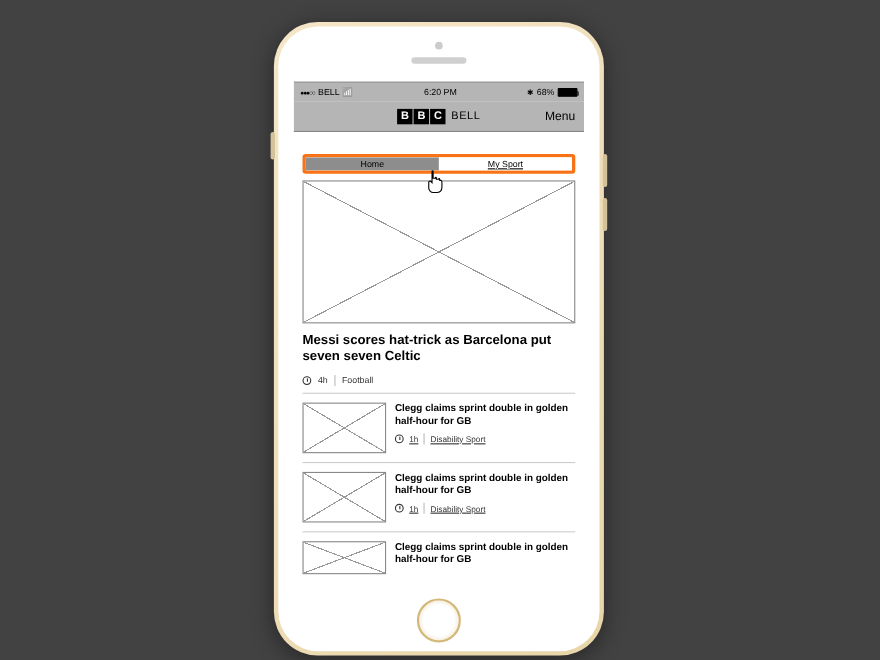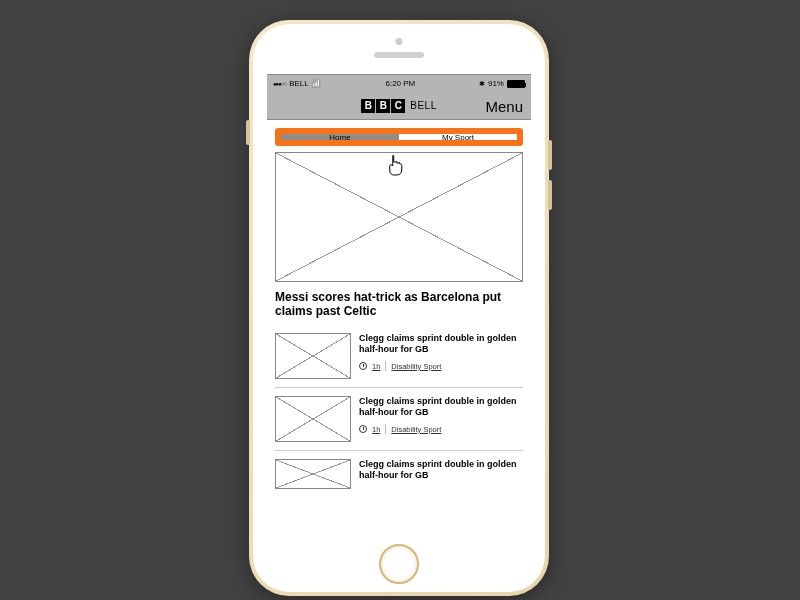--- a/index.html
+++ b/index.html
@@ -107,27 +107,27 @@
     font-size: 10px;
     font-weight: bold;
     display: flex;
     align-items: center;
     justify-content: center;
   }
   .sport-label { font-size: 10px; margin-left: 4px; letter-spacing: 0.5px; }
   .menu-label {
     position: absolute; right: 8px; top: 50%;
     transform: translateY(-50%);
-    font-size: 15px;
+    font-size: 11px;
   }
   
   .tabs {
     display: flex;
-    margin: 8px 8px 6px 8px;
-    border: 6px solid #f97316;
+    margin: 20px 8px 6px 8px;
+    border: 3px solid #f97316;
     border-radius: 3px;
     overflow: hidden;
     height: 18px;
   }
   .tab {
     flex: 1;
     font-size: 8px;
     display: flex;
     align-items: center;
     justify-content: center;
@@ -238,21 +238,21 @@
 
       <div class="status-bar">
         <div class="status-left">
           <span class="dots"></span>
           <span>BELL</span>
           <span class="wifi"></span>
         </div>
         <div>6:20 PM</div>
         <div class="status-right">
           <span class="bt"></span>
-          <span>91%</span>
+          <span>68%</span>
           <span class="battery"></span>
         </div>
       </div>
 
       <div class="app-header">
         <div class="bbc-logo">
           <span class="bbc-sq">B</span>
           <span class="bbc-sq">B</span>
           <span class="bbc-sq">C</span>
           <span class="sport-label">BELL</span>
@@ -268,21 +268,27 @@
           <span>My Sport</span>
         </div>
       </div>
 
       <svg class="cursor-icon" width="18" height="22" viewBox="0 0 18 22">
         <path d="M6 2 C6 1 7 1 7 2 L7 8 L9 8 C9 7 10 7 10 8 L10 9 L12 9 C12 8 13 8 13 9 L13 10 L14 10 C15 10 15 11 15 12 L15 16 C15 19 13 21 10 21 L7 21 C5 21 3 19 3 17 L3 12 C3 11 4 10 5 11 L6 12 Z" fill="#fff" stroke="#000" stroke-width="1"></path>
       </svg>
 
       <div class="content">
         <div class="img-placeholder hero-img"></div>
-        <div class="hero-title">Messi scores hat-trick as Barcelona put claims past Celtic</div>
+        <div class="hero-title">Messi scores hat-trick as Barcelona put seven seven Celtic</div>
+        <div class="meta-row">
+          <span class="clock-icon"></span>
+          <span>4h</span>
+          <span class="meta-sep"></span>
+          <span>Football</span>
+        </div>
 
         <div class="story-row">
           <div class="img-placeholder"></div>
           <div class="story-body">
             <div class="story-title">Clegg claims sprint double in golden half-hour for GB</div>
             <div class="story-meta">
               <span class="clock-icon"></span>
               <span>1h</span>
               <span class="meta-sep"></span>
               <span>Disability Sport</span>

